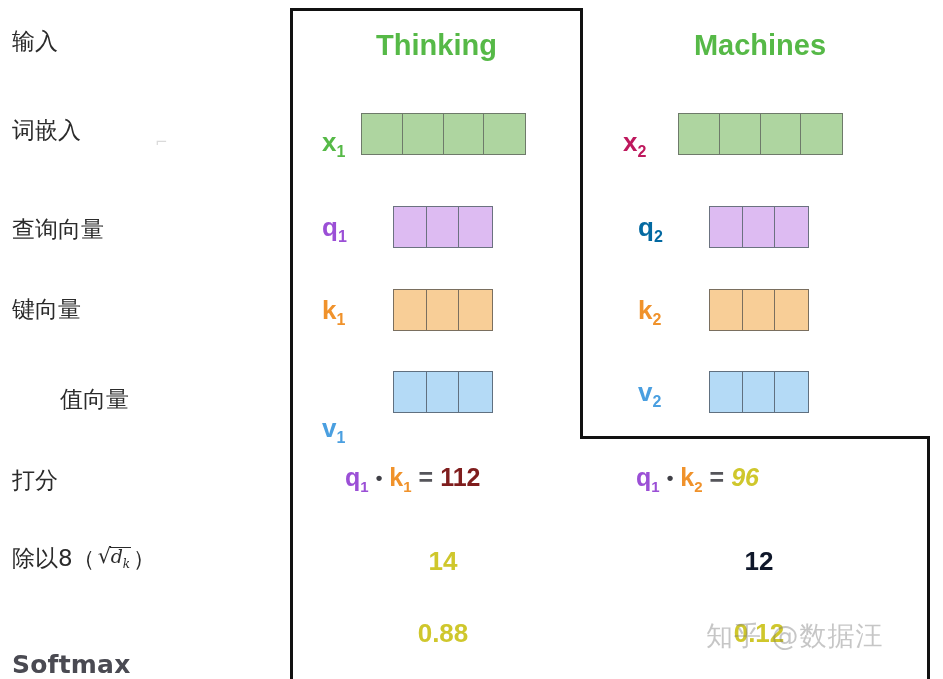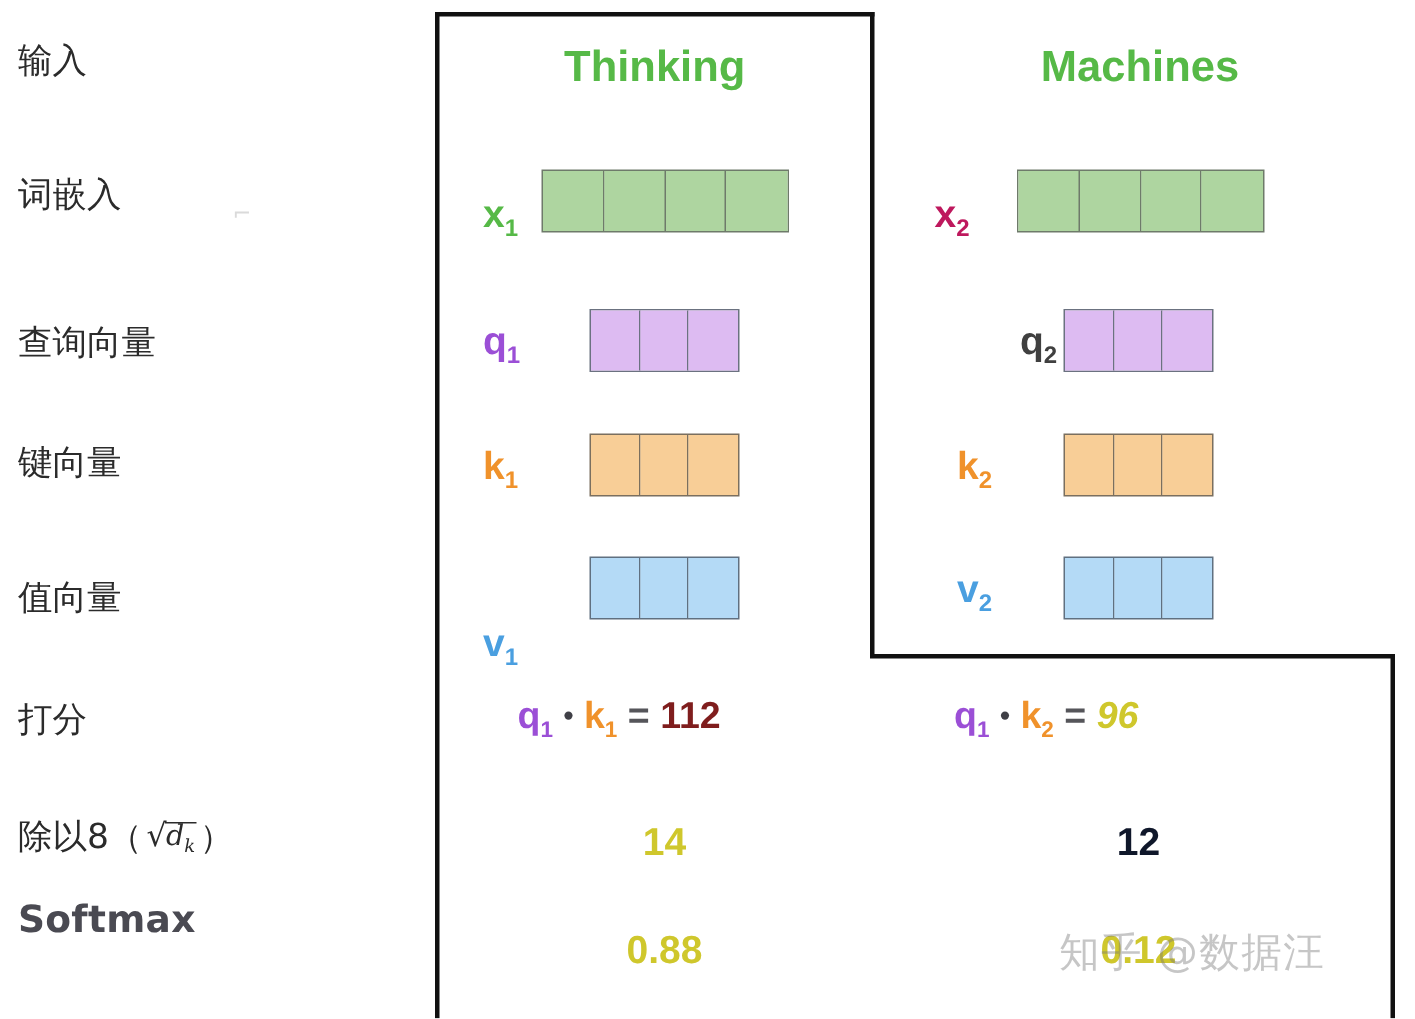--- a/index.html
+++ b/index.html
@@ -181,35 +181,35 @@
 
     <div class="ol-seg" style="left:580px; top:436px; width:350px; height:3px;"></div>
 
     <div class="ol-seg" style="left:927px; top:436px; width:3px;  height:243px;"></div>
   </div>
 
   <div class="row-label" style="top:30px;">输入</div>
   <div class="row-label" style="top:119px;">词嵌入</div>
   <div class="row-label" style="top:218px;">查询向量</div>
   <div class="row-label" style="top:298px;">键向量</div>
-  <div class="row-label" style="top:388px;">值向量</div>
+  <div class="row-label" style="top:388px;margin-left:48px;">值向量</div>
   <div class="row-label" style="top:469px;">打分</div>
 
   <div class="row-label" style="top:547px; display:flex; align-items:center;">
     <span>除以8</span>
     <span class="math-paren">（</span>
     <span class="sqrt-wrap">
       <span class="radical">√</span>
       <span class="rad-bar"></span>
       <span>d</span><sub>k</sub>
     </span>
     <span class="math-paren">）</span>
   </div>
 
-  <div class="row-label softmax" style="top:600px;">Softmax</div>
+  <div class="row-label softmax" style="top:652px;">Softmax</div>
 
   <div class="artifact" style="left:155px; top:133px;">⌐</div>
 
   <div class="col-head" style="left:615px; top:31px; width:290px; color:#56B947;">Machines</div>
   <div class="col-head" style="left:293px; top:31px; width:287px; color:#56B947;">Thinking</div>
 
   <div class="vec-label" style="left:322px; top:129px; color:#56B947;">
     <span>x</span><sub>1</sub>
   </div>
   <div class="vec-boxes" style="left:361px; top:113px; width:165px; height:42px; border-color:#6e7a6a;">
@@ -231,21 +231,21 @@
 
   <div class="vec-label" style="left:322px; top:214px; color:#9B4FD6;">
     <span>q</span><sub>1</sub>
   </div>
   <div class="vec-boxes" style="left:393px; top:206px; width:100px; height:42px;">
     <div class="cell" style="width:33.33px; background:#DDBBF2;"></div>
     <div class="cell" style="width:33.33px; background:#DDBBF2;"></div>
     <div class="cell" style="width:33.33px; background:#DDBBF2;"></div>
   </div>
 
-  <div class="vec-label" style="left:638px; top:214px; color:#404040;margin-left:42px;">
+  <div class="vec-label" style="left:638px; top:214px; color:#0369a1;">
     <span>q</span><sub>2</sub>
   </div>
   <div class="vec-boxes" style="left:709px; top:206px; width:100px; height:42px;">
     <div class="cell" style="width:33.33px; background:#DDBBF2;"></div>
     <div class="cell" style="width:33.33px; background:#DDBBF2;"></div>
     <div class="cell" style="width:33.33px; background:#DDBBF2;"></div>
   </div>
 
   <div class="vec-label" style="left:322px; top:297px; color:#F0922B;">
     <span>k</span><sub>1</sub>

